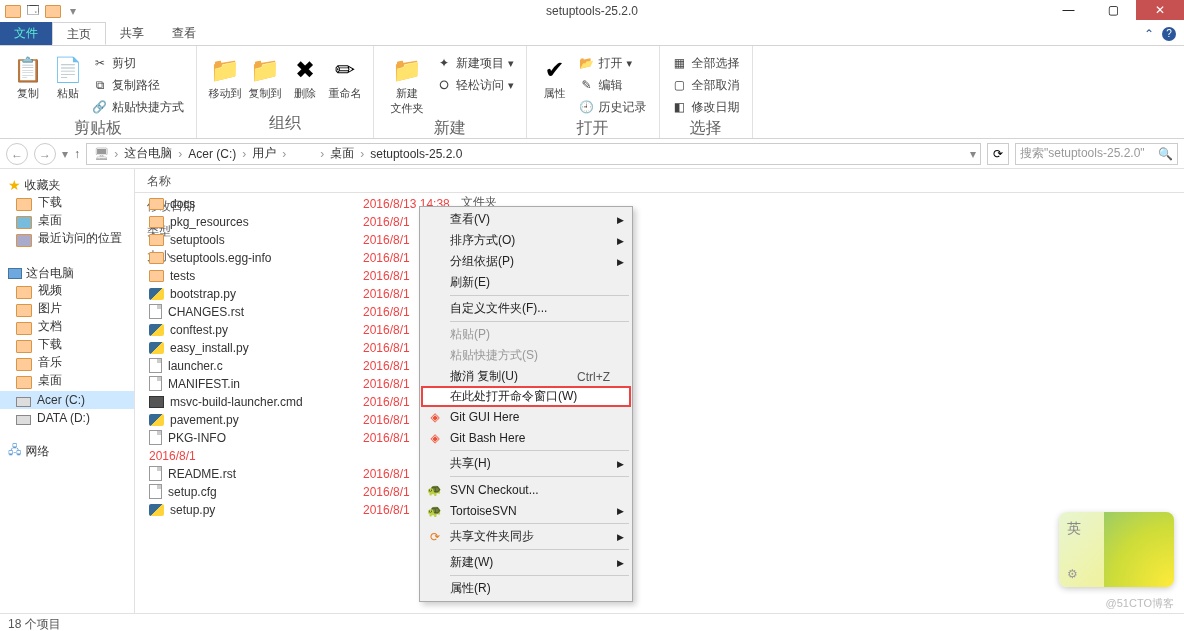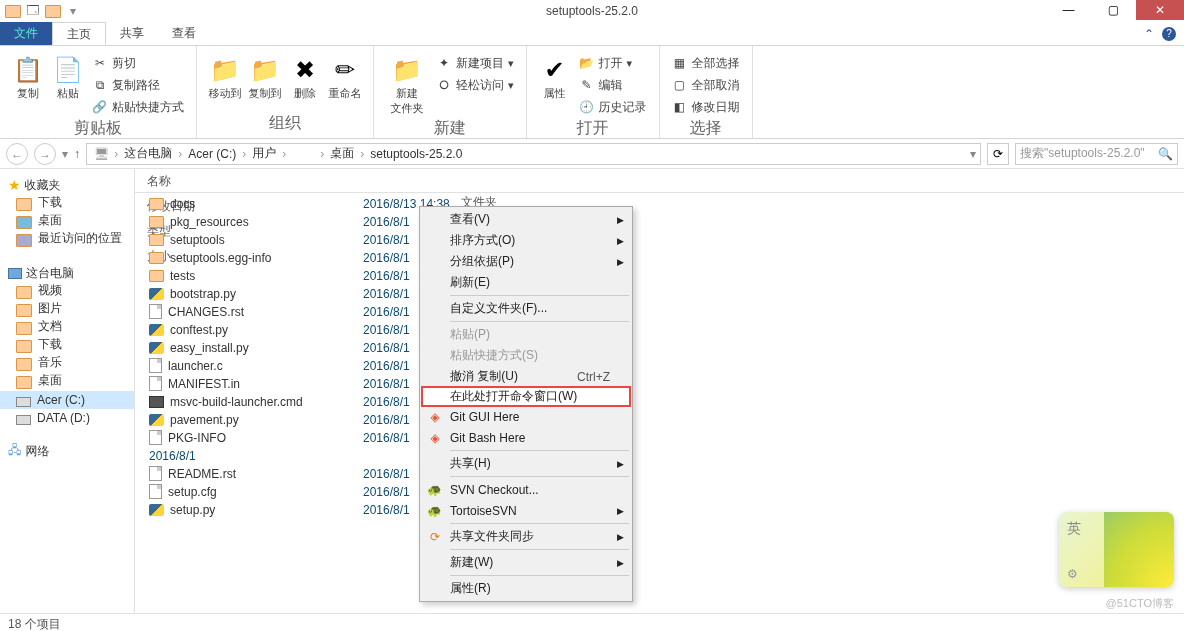--- a/index.html
+++ b/index.html
@@ -55,21 +55,21 @@
 .sicon-drive { width: 15px; height: 10px; background: #ddd; border: 1px solid #888; }
 .content { flex: 1; position: relative; }
 .columns { display: flex; height: 24px; border-bottom: 1px solid #e1e1e1; color: #555; flex-direction: column; }
 .columns div { padding: 4px 12px; border-right: 1px solid transparent; }
 .col-name { width: 228px; }
 .col-date { width: 98px; }
 .col-type { width: 104px; }
 .col-size { width: 70px; }
 .filerow { display: flex; height: 18px; align-items: flex-end; padding-left: 14px; color: #333; }
 .filerow .fn { width: 214px; display: flex; align-items: center; gap: 6px; }
-.filerow .fd { width: 98px; color: #0c4a6e; }
+.filerow .fd { width: 98px; color: #ef4444; }
 .fi-folder { width: 15px; height: 12px; background: #fc9; border: 1px solid #d89648; border-radius: 1px; flex-shrink: 0; }
 .fi-py { width: 15px; height: 12px; background: linear-gradient(135deg,#366994 50%,#ffd43b 50%); border-radius: 2px; flex-shrink: 0; }
 .fi-file { width: 13px; height: 15px; background: #fff; border: 1px solid #999; flex-shrink: 0; position: relative; }
 .fi-file::after { content: ''; position: absolute; top: 0; right: 0; width: 4px; height: 4px; background: #ccc; }
 .fi-cmd { width: 15px; height: 12px; background: #555; border: 1px solid #333; flex-shrink: 0; }
 
 
 .ctxmenu { position: absolute; left: 419px; top: 206px; width: 214px; background: #f0f0f0; border: 1px solid #aaa; box-shadow: 3px 3px 6px rgba(0,0,0,.2); padding: 2px; }
 .ctxitem { display: flex; align-items: center; height: 21px; padding-left: 28px; padding-right: 18px; position: relative; color: #222; }
 .ctxitem.disabled { color: #999; }

